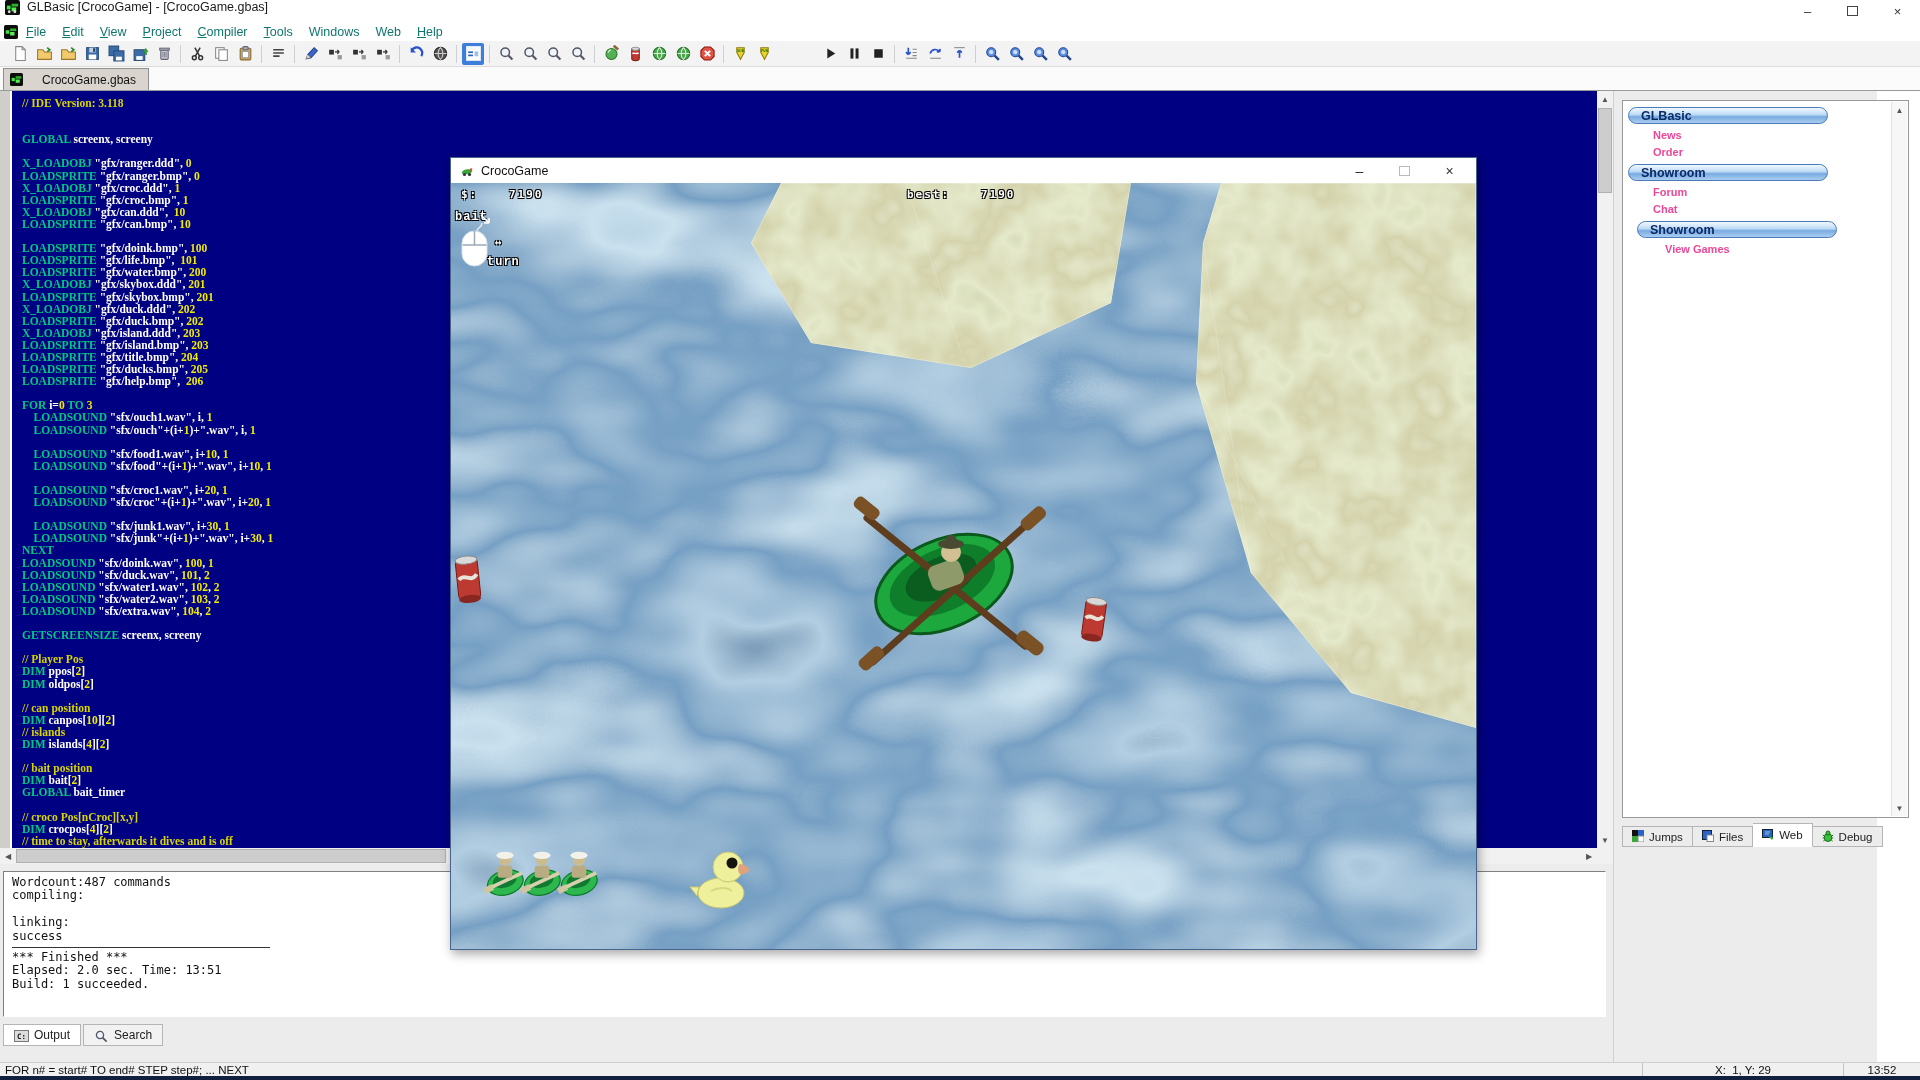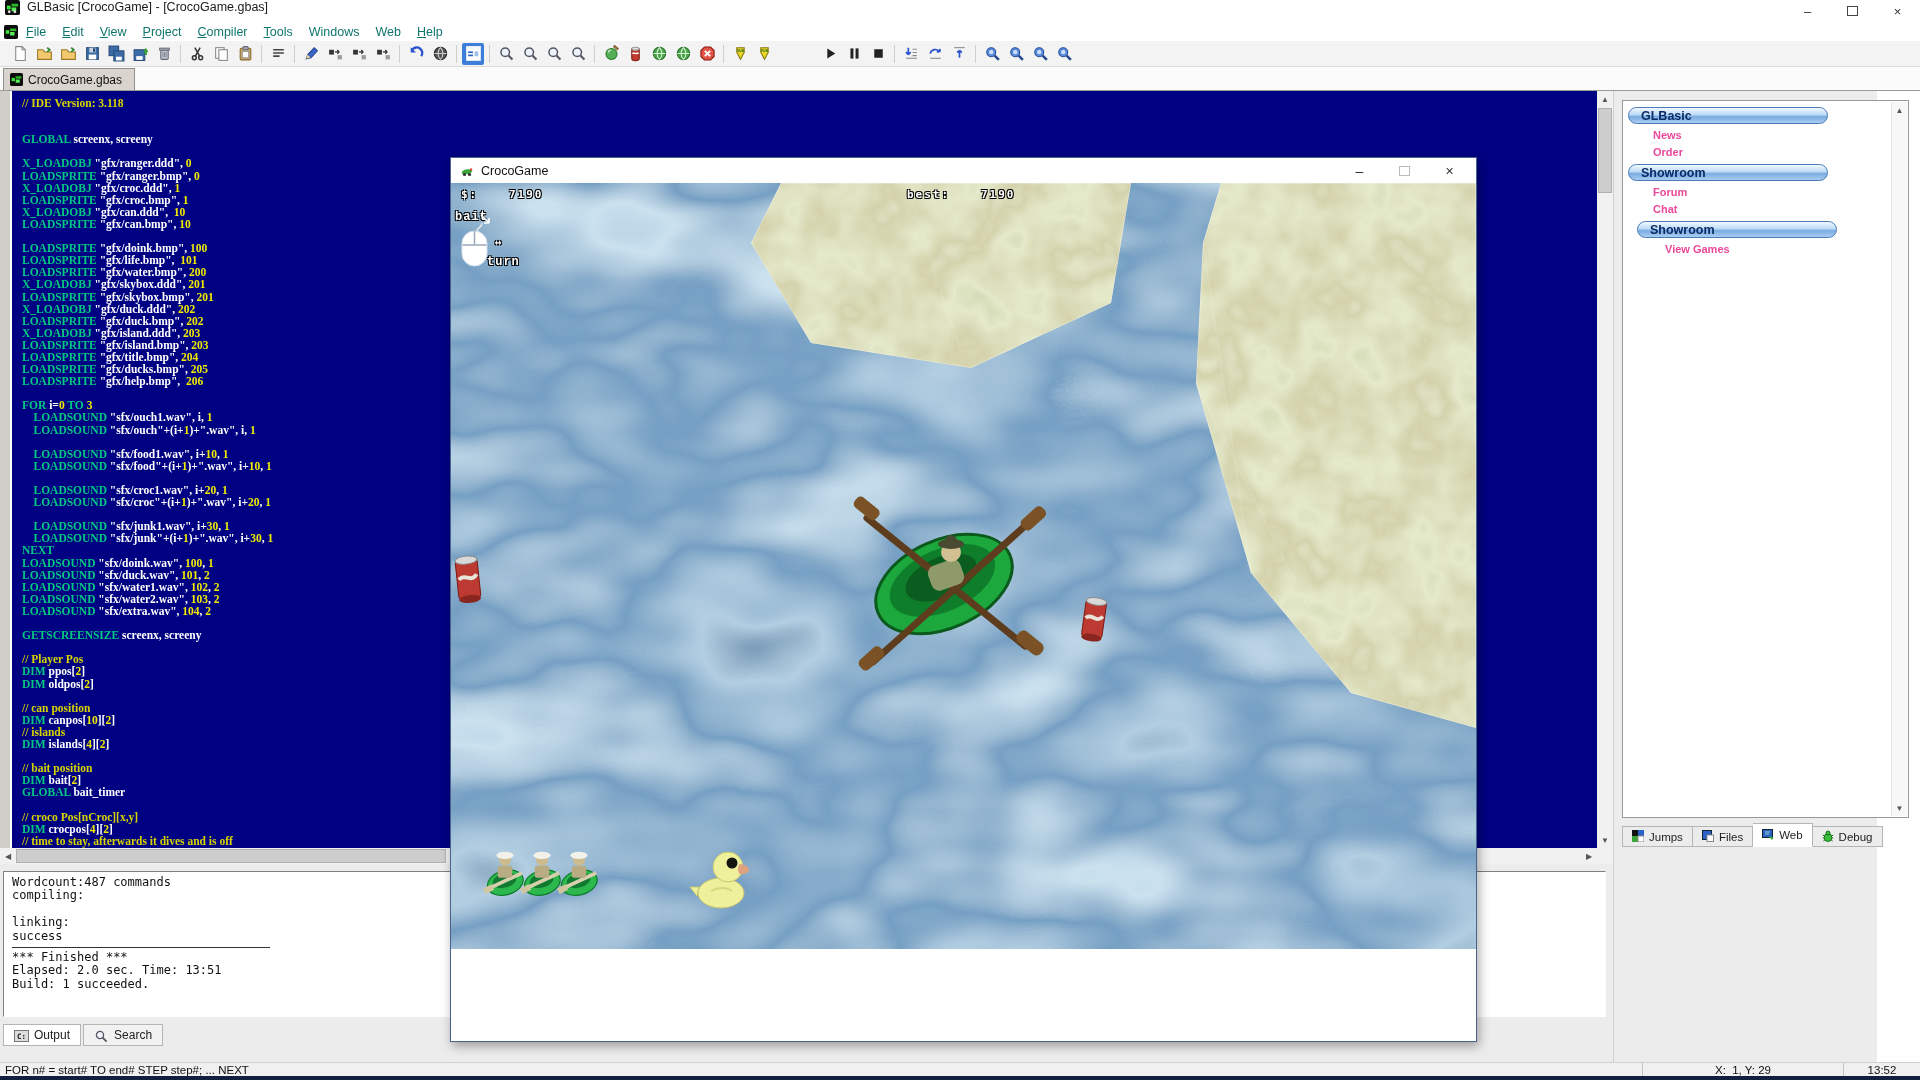--- a/index.html
+++ b/index.html
@@ -12,21 +12,21 @@
   .maxbox{width:9px;height:8px;border:1px solid #444}
   #menubar{position:absolute;left:0;top:22px;width:1920px;height:19px;background:#fff;display:flex;align-items:center;font-size:12.5px;color:#0f766e}
   .menuitem{padding:1px 8px;cursor:default}
   #menubar svg{margin-left:4px}
   #toolbar{position:absolute;left:0;top:41px;width:1920px;height:26px;background:#f3f3f3;border-bottom:1px solid #dcdcdc;display:flex;align-items:center;padding-left:8px;box-sizing:border-box}
   .tbtn{width:22px;height:22px;display:flex;align-items:center;justify-content:center;margin:0 1px;border-radius:2px}
   .tbtn.active{background:#3d7edb}
   .tsep{width:1px;height:18px;background:#cfcfcf;margin:0 4px}
   .tgap{width:42px}
   #tabbar{position:absolute;left:0;top:67px;width:1920px;height:24px;background:#fbfbfb;display:flex;align-items:flex-end;border-bottom:1px solid #9a9a9a;box-sizing:border-box}
-  #filetab{margin-left:3px;height:21px;display:flex;align-items:center;background:#d9d5ce;border:1px solid #8f8f8f;border-bottom:none;padding:0 12px 0 6px;font-size:12px;color:#111;gap:5px}
+  #filetab{margin-left:3px;height:21px;display:flex;align-items:center;background:#d9d5ce;border:1px solid #8f8f8f;border-bottom:none;padding:0 12px 0 6px;font-size:12px;color:#111;gap:19px}
   
   #editor{position:absolute;left:0;top:91px;width:1597px;height:757px;background:#000082;overflow:hidden}
   #gutter{position:absolute;left:0;top:0;width:10px;height:757px;background:#d0cec8;border-right:2px solid #fff}
   #code{position:absolute;left:22px;top:6px;font-family:Liberation Serif, serif;font-size:11.5px;font-weight:bold;line-height:12.1px;color:#fff;white-space:pre}
   .kw{color:#00c882}.num{color:#f0ea00}.cmt{color:#d8d400}.str{color:#ffffff}
   #vscroll{position:absolute;left:1597px;top:91px;width:16px;height:757px;background:#f1f1f1}
   #hscroll{position:absolute;left:0;top:848px;width:1597px;height:16px;background:#f1f1f1;display:flex}
   .sarrow{width:16px;height:16px;display:flex;align-items:center;justify-content:center;font-size:8px;color:#555;background:#f1f1f1}
   .vthumb{position:absolute;left:1px;top:17px;width:14px;height:85px;background:#cdcdcd;border:1px solid #b0b0b0;box-sizing:border-box}
   .hthumb{height:14px;margin-top:1px;width:430px;background:#cdcdcd;border:1px solid #b0b0b0;box-sizing:border-box}
@@ -52,21 +52,21 @@
   #sidetabs{position:absolute;left:8px;top:735px;display:flex}
   .stab{height:21px;display:flex;align-items:center;gap:5px;padding:0 9px;font-size:11.5px;color:#222;background:#ececec;border:1px solid #b5b5b5;border-left:none;box-sizing:border-box}
   .stab:first-child{border-left:1px solid #b5b5b5}
   .stab.on{background:#fff;height:24px;margin-top:-3px;border-bottom:1px solid #fff}
   
   #statusbar{position:absolute;left:0;top:1062px;width:1920px;height:14px;background:#f0f0f0;border-top:1px solid #d0d0d0;display:flex;align-items:center;font-size:11.5px;color:#111;box-sizing:border-box}
   #statushint{flex:1;padding-left:5px;white-space:pre}
   .scell{border-left:1px solid #c4c4c4;height:100%;display:flex;align-items:center;justify-content:center;white-space:pre}
   #bottomstrip{position:absolute;left:0;top:1076px;width:1920px;height:4px;background:#121f3d}
   
-  #gamewin{position:absolute;left:450px;top:157px;width:1027px;height:885px;background:#fff;border:1px solid #49648c;box-sizing:border-box;z-index:40;box-shadow:2px 4px 10px rgba(0,0,0,.35)}
+  #gamewin{position:absolute;left:450px;top:157px;width:1027px;height:793px;background:#fff;border:1px solid #49648c;box-sizing:border-box;z-index:40;box-shadow:2px 4px 10px rgba(0,0,0,.35)}
   #gwtitle{height:26px;background:#fff;display:flex;align-items:center;padding-left:9px;gap:7px;font-size:12.5px;color:#111;border-bottom:1px solid #dcdcdc;box-sizing:border-box}
   #gwbtns{position:absolute;right:4px;top:0;height:25px;display:flex}
   .gwbtn{width:45px;height:25px;display:flex;align-items:center;justify-content:center;font-size:14px;color:#333}
   .gwbtn .maxbox{border-color:#bbb}
   #gwclient{position:absolute;left:0;top:25px;width:1025px;height:766px;overflow:hidden;background:#2e5d8a}
   #gwclient > *{position:absolute}
   .hudtxt{font-family:"DejaVu Sans Mono",monospace;font-size:11px;font-weight:bold;color:#fff;letter-spacing:2px;text-shadow:1px 1px 0 #000,-1px -1px 0 #000,1px -1px 0 #000,-1px 1px 0 #000;white-space:pre}
   .hudsmall{font-family:Liberation Mono, monospace;font-size:12px;font-weight:bold;color:#fff;letter-spacing:1px;text-shadow:1px 1px 0 #000,-1px -1px 0 #000,1px -1px 0 #000,-1px 1px 0 #000}
   .life{display:inline-block;width:46px;height:56px;margin-left:-9px}
 </style>

